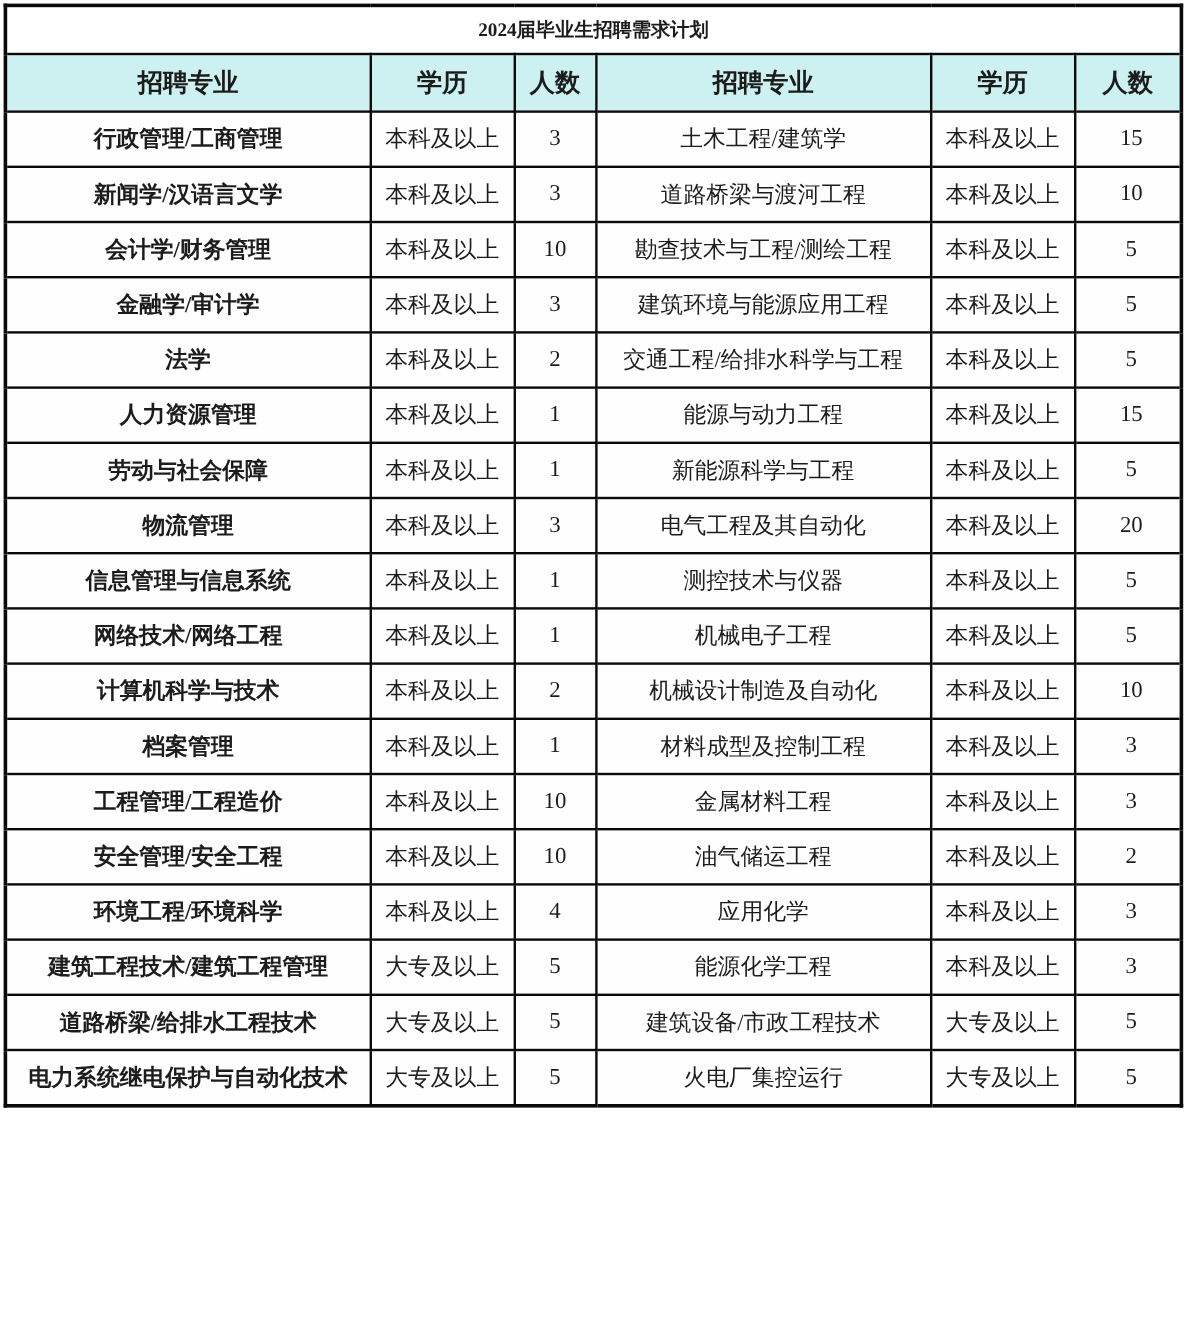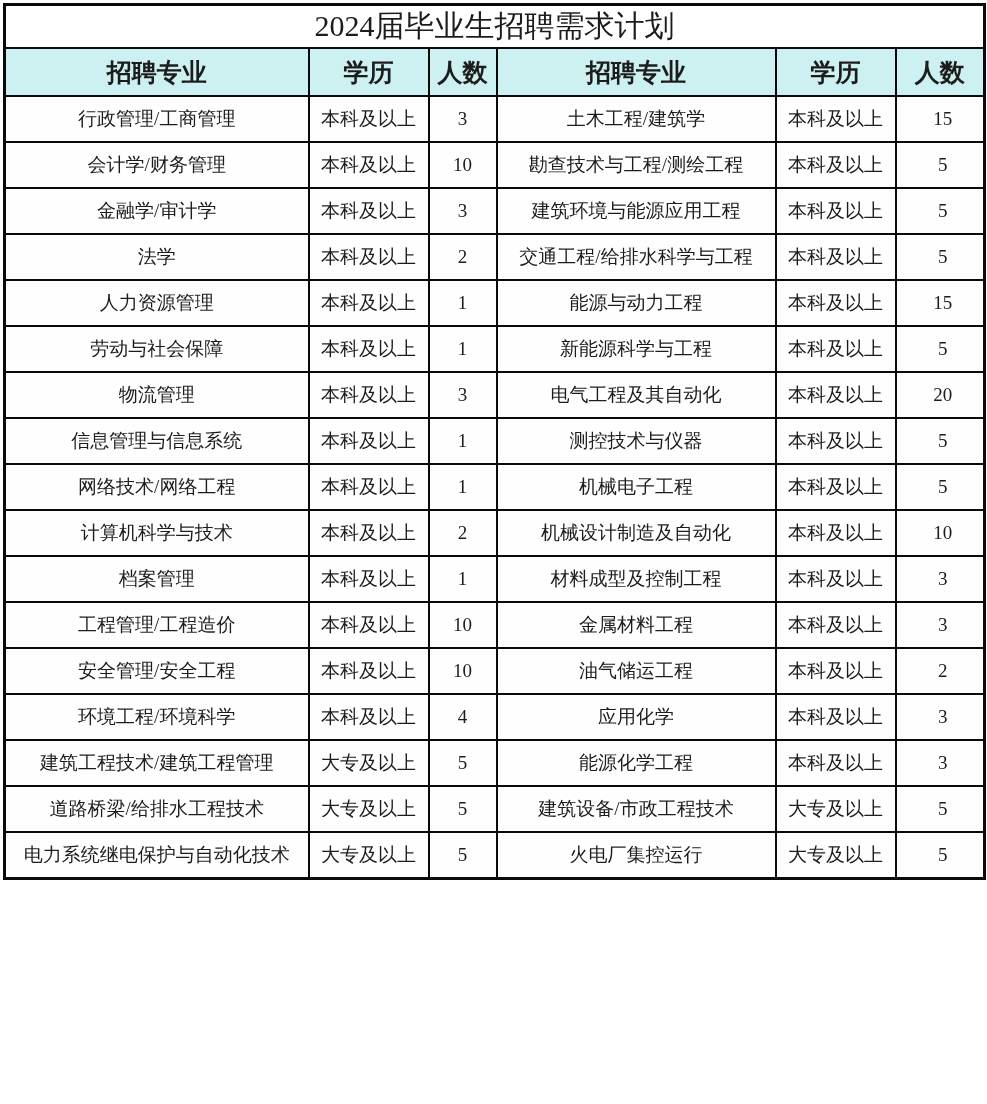--- a/index.html
+++ b/index.html
@@ -24,39 +24,39 @@
   table.recruit td, table.recruit th {
     border: 2px solid #0a0a0a;
     text-align: center;
     vertical-align: middle;
     padding: 0 4px;
     overflow: hidden;
     white-space: nowrap;
   }
   tr.title-row td {
     height: 38px;
-    font-size: 30px;
-    font-weight: normal;
+    font-size: 16px;
+    font-weight: bold;
     border-width: 3px 3px 2px 3px;
   }
   tr.header-row th {
     height: 46px;
-    font-size: 25px;
+    font-size: 21px;
     font-weight: bold;
     background: var(--header-bg, #cdf1f1);
   }
   tr.header-row th:first-child { border-left-width: 3px; }
   tr.header-row th:last-child  { border-right-width: 3px; }
   tr.data-row td {
     height: 44px;
     font-size: 19px;
     font-weight: normal;
     background: #fefefe;
   }
-  tr.data-row td:first-child { border-left-width: 3px; }
+  tr.data-row td:first-child { border-left-width: 3px; font-weight: bold; }
   tr.data-row td:last-child  { border-right-width: 3px; padding-left: 10px; }
   tr.data-row:last-child td  { border-bottom-width: 3px; }
   td.num { font-size: 19px; }
 </style>
 </head>
 <body>
 
 <div class="page">
   <table class="recruit">
     <colgroup>
@@ -84,20 +84,28 @@
 
     <tr class="data-row">
           <td>行政管理/工商管理</td>
           <td>本科及以上</td>
           <td class="num">3</td>
           <td>土木工程/建筑学</td>
           <td>本科及以上</td>
           <td class="num">15</td>
         </tr>
         <tr class="data-row">
+          <td>新闻学/汉语言文学</td>
+          <td>本科及以上</td>
+          <td class="num">3</td>
+          <td>道路桥梁与渡河工程</td>
+          <td>本科及以上</td>
+          <td class="num">10</td>
+        </tr>
+        <tr class="data-row">
           <td>会计学/财务管理</td>
           <td>本科及以上</td>
           <td class="num">10</td>
           <td>勘查技术与工程/测绘工程</td>
           <td>本科及以上</td>
           <td class="num">5</td>
         </tr>
         <tr class="data-row">
           <td>金融学/审计学</td>
           <td>本科及以上</td>

